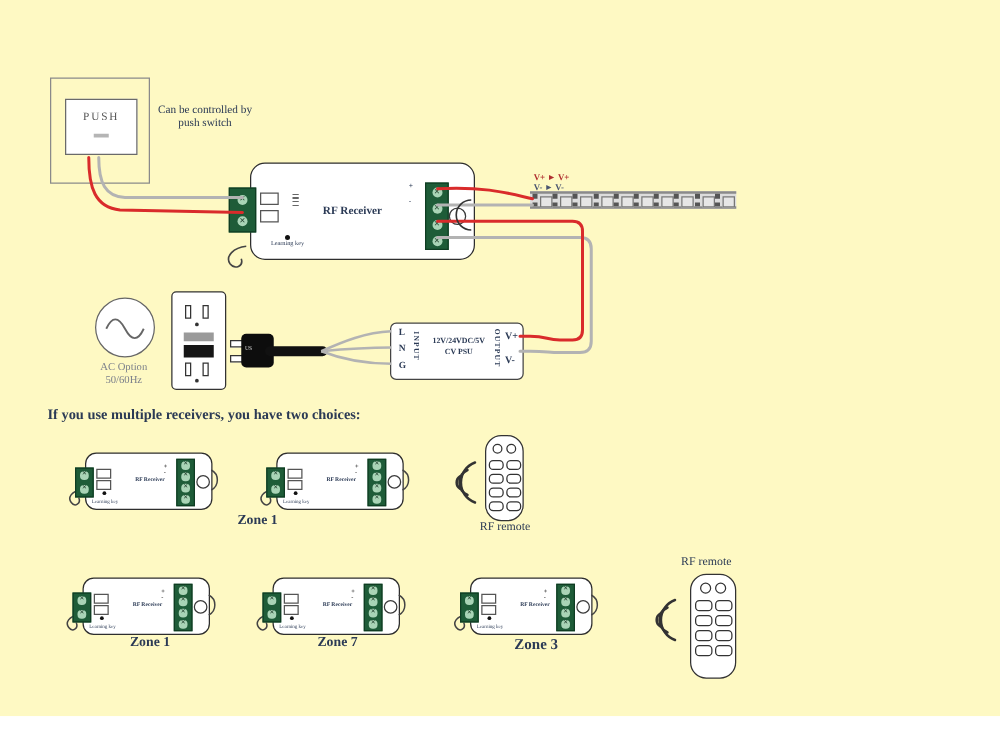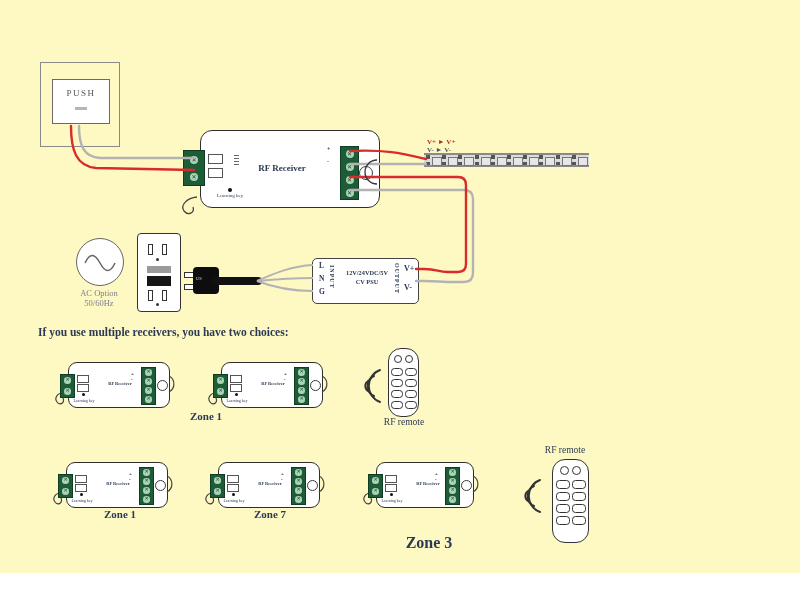--- a/index.html
+++ b/index.html
@@ -63,20 +63,24 @@
 </style>
 </head>
 <body>
 
 <div id="stage">
 
   <div class="abs plate" style="left:40px;top:62px;width:78px;height:83px"></div>
   <div class="abs pswitch" style="left:52px;top:79px;width:56px;height:43px">
     <div class="txt center" style="left:0;top:8px;width:100%;font-size:9px;letter-spacing:1.5px;color:#555">PUSH</div>
     <span class="dash"></span>
+  </div>
+  <div class="txt center" style="left:106px;top:82px;width:116px;font-size:9px;white-space:normal;line-height:11px">
+    <span>Can be controlled by</span><br>
+    <span>push switch</span>
   </div>
 
   <div class="abs rcv" style="left:200px;top:130px;width:178px;height:76px">
     <div class="term" style="left:-18px;top:19px;width:20px;height:34px">
         <span class="screw">✕</span>
         <span class="screw">✕</span>
       </div>
     <span class="iconbox" style="left:7px;top:23px"></span>
     <span class="iconbox" style="left:7px;top:37px"></span>
     <span class="tinybars" style="left:33px;top:24px"></span>
@@ -351,21 +355,21 @@
     </div>
     <svg class="squig" width="14" height="18" style="left:-15px;top:28px">
       <path d="M12,2 C4,3 1,8 4,12 C7,16 12,13 10,8" stroke="#444" stroke-width="1.2" fill="none"></path>
       </svg>
     <svg class="squig" width="12" height="22" style="left:95px;top:12px">
       <path d="M2,2 A9,9 0 0 1 2,18" stroke="#444" stroke-width="1.2" fill="none"></path>
       </svg>
   </div>
   <div class="txt bold center" style="left:92px;top:508px;width:56px;font-size:11px">Zone 1</div>
   <div class="txt bold center" style="left:242px;top:508px;width:56px;font-size:11px">Zone 7</div>
-  <div class="txt bold center" style="left:401px;top:534px;width:56px;font-size:16px">Zone 3</div>
+  <div class="txt bold center" style="left:401px;top:508px;width:56px;font-size:12px">Zone 3</div>
 
   <div class="txt center" style="left:533px;top:445px;width:64px;font-size:9.5px">RF remote</div>
   <svg width="28" height="40" style="left:516px;top:476px;z-index:2">
     <path d="M24,4 A17,17 0 0 0 24,36" stroke="#333" stroke-width="2" fill="none" stroke-linecap="round"></path>
     <path d="M18,10 A11,11 0 0 0 18,30" stroke="#333" stroke-width="2" fill="none" stroke-linecap="round"></path>
     <path d="M12,15 A6,6 0 0 0 12,25" stroke="#333" stroke-width="2" fill="none" stroke-linecap="round"></path>
   </svg>
   <div class="remote lg" style="left:552px;top:459px;width:37px;height:84px">
     <div class="r-top">
       <span class="r-circle"></span>

